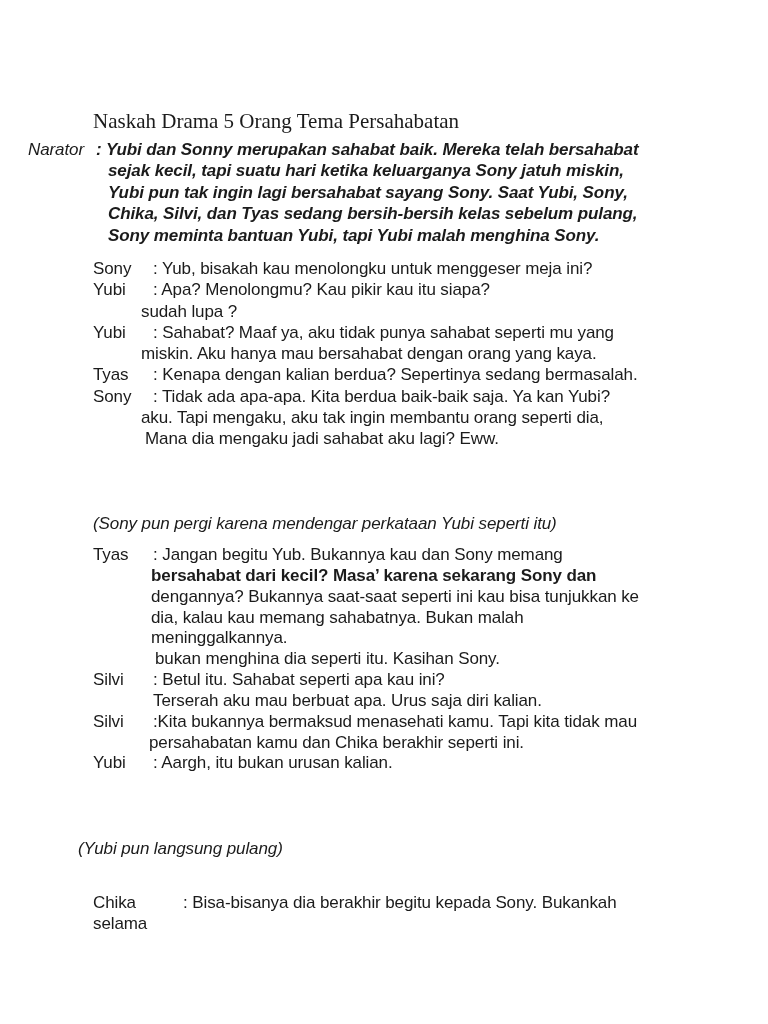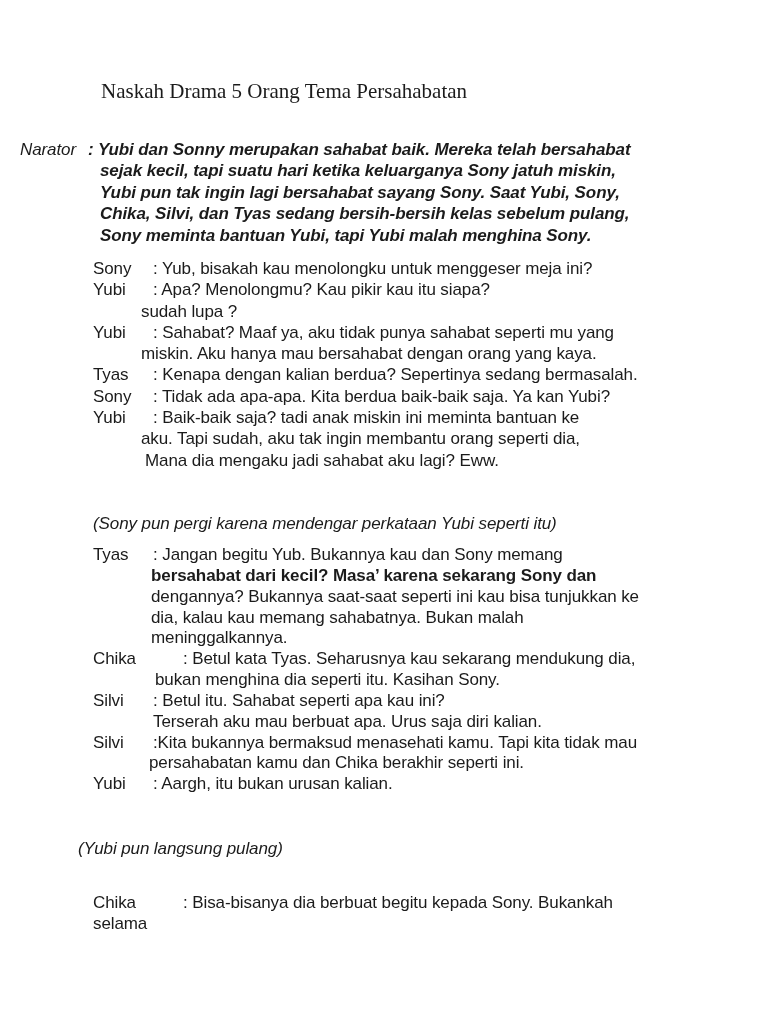--- a/index.html
+++ b/index.html
@@ -13,59 +13,57 @@
   .line{white-space:nowrap;}
   .speaker{display:inline-block;vertical-align:top;}
   .italic{font-style:italic;}
   .bold{font-weight:700;}
   .bolditalic{font-weight:700;font-style:italic;}
 </style>
 </head>
 <body>
 
 <main id="page">
-    <section class="block serif" style="top: 78px; left: 93px; font-size: 21px; line-height: 26px; margin-left: 8px;">
+    <section class="block serif" style="top: 108px; left: 93px; font-size: 21px; line-height: 26px;">
       <div class="line"><span>Naskah Drama 5 Orang Tema Persahabatan</span></div>
     </section>
-    <section class="block" style="top: 139px; left: 20px; line-height: 21.4px;">
+    <section class="block" style="top: 139px; left: 28px; line-height: 21.4px;">
       <div class="line"><span class="italic speaker" style="width: 68px;">Narator</span><span class="bolditalic">: Yubi dan Sonny merupakan sahabat baik. Mereka telah bersahabat</span></div>
       <div class="line bolditalic" style="padding-left: 80px;"><span>sejak kecil, tapi suatu hari ketika keluarganya Sony jatuh miskin,</span></div>
       <div class="line bolditalic" style="padding-left: 80px;"><span>Yubi pun tak ingin lagi bersahabat sayang Sony. Saat Yubi, Sony,</span></div>
       <div class="line bolditalic" style="padding-left: 80px;"><span>Chika, Silvi, dan Tyas sedang bersih-bersih kelas sebelum pulang,</span></div>
       <div class="line bolditalic" style="padding-left: 80px;"><span>Sony meminta bantuan Yubi, tapi Yubi malah menghina Sony.</span></div>
     </section>
     <section class="block" style="top: 258px; left: 93px; line-height: 21.3px;">
       <div class="line"><span class="speaker" style="width: 60px;">Sony</span><span>: Yub, bisakah kau menolongku untuk menggeser meja ini?</span></div>
       <div class="line"><span class="speaker" style="width: 60px;">Yubi</span><span>: Apa? Menolongmu? Kau pikir kau itu siapa?</span></div>
       <div class="line" style="padding-left: 48px;"><span>sudah lupa ?</span></div>
       <div class="line"><span class="speaker" style="width: 60px;">Yubi</span><span>: Sahabat? Maaf ya, aku tidak punya sahabat seperti mu yang</span></div>
       <div class="line" style="padding-left: 48px;"><span>miskin. Aku hanya mau bersahabat dengan orang yang kaya.</span></div>
       <div class="line"><span class="speaker" style="width: 60px;">Tyas</span><span>: Kenapa dengan kalian berdua? Sepertinya sedang bermasalah.</span></div>
       <div class="line"><span class="speaker" style="width: 60px;">Sony</span><span>: Tidak ada apa-apa. Kita berdua baik-baik saja. Ya kan Yubi?</span></div>
-      <div class="line"><span class="speaker" style="width: 60px;">Yubi</span><span>: Baik-baik saja? tadi anak miskin ini meminta bantuan ke</span></div>
-      <div class="line" style="padding-left: 48px;"><span>aku. Tapi sudah, aku tak ingin membantu orang seperti dia,</span></div>
+      <div class="line" style="padding-left: 48px;"><span>aku. Tapi mengaku, aku tak ingin membantu orang seperti dia,</span></div>
       <div class="line" style="padding-left: 52px;"><span>Mana dia mengaku jadi sahabat aku lagi? Eww.</span></div>
     </section>
     <section class="block" style="top: 513px; left: 93px; line-height: 21.3px;">
       <div class="line italic"><span>(Sony pun pergi karena mendengar perkataan Yubi seperti itu)</span></div>
     </section>
     <section class="block" style="top: 545px; left: 93px; line-height: 20.85px;">
       <div class="line"><span class="speaker" style="width: 60px;">Tyas</span><span>: Jangan begitu Yub. Bukannya kau dan Sony memang</span></div>
       <div class="line bold" style="padding-left: 58px;"><span>bersahabat dari kecil? Masa’ karena sekarang Sony dan</span></div>
       <div class="line" style="padding-left: 58px;"><span>dengannya? Bukannya saat-saat seperti ini kau bisa tunjukkan ke</span></div>
       <div class="line" style="padding-left: 58px;"><span>dia, kalau kau memang sahabatnya. Bukan malah</span></div>
       <div class="line" style="padding-left: 58px;"><span>meninggalkannya.</span></div>
-      <div class="line"><span class="speaker" style="width: 90px;">Chika</span><span>: Betul kata Tyas. Seharusnya kau sekarang mendukung dia,</span></div>
       <div class="line" style="padding-left: 62px;"><span>bukan menghina dia seperti itu. Kasihan Sony.</span></div>
       <div class="line"><span class="speaker" style="width: 60px;">Silvi</span><span>: Betul itu. Sahabat seperti apa kau ini?</span></div>
       <div class="line" style="padding-left: 60px;"><span>Terserah aku mau berbuat apa. Urus saja diri kalian.</span></div>
       <div class="line"><span class="speaker" style="width: 60px;">Silvi</span><span>:Kita bukannya bermaksud menasehati kamu. Tapi kita tidak mau</span></div>
       <div class="line" style="padding-left: 56px;"><span>persahabatan kamu dan Chika berakhir seperti ini.</span></div>
       <div class="line"><span class="speaker" style="width: 60px;">Yubi</span><span>: Aargh, itu bukan urusan kalian.</span></div>
     </section>
     <section class="block" style="top: 838px; left: 78px; line-height: 21.3px; text-align: center;">
       <div class="line italic"><span>(Yubi pun langsung pulang)</span></div>
     </section>
     <section class="block" style="top: 892px; left: 93px; line-height: 21.3px;">
-      <div class="line"><span class="speaker" style="width: 90px;">Chika</span><span>: Bisa-bisanya dia berbuat begitu kepada Sony. Bukankah</span></div>
+      <div class="line"><span class="speaker" style="width: 90px;">Chika</span><span>: Bisa-bisanya dia berakhir begitu kepada Sony. Bukankah</span></div>
       <div class="line"><span>selama</span></div>
     </section>
   </main>
 
 </body></html>

